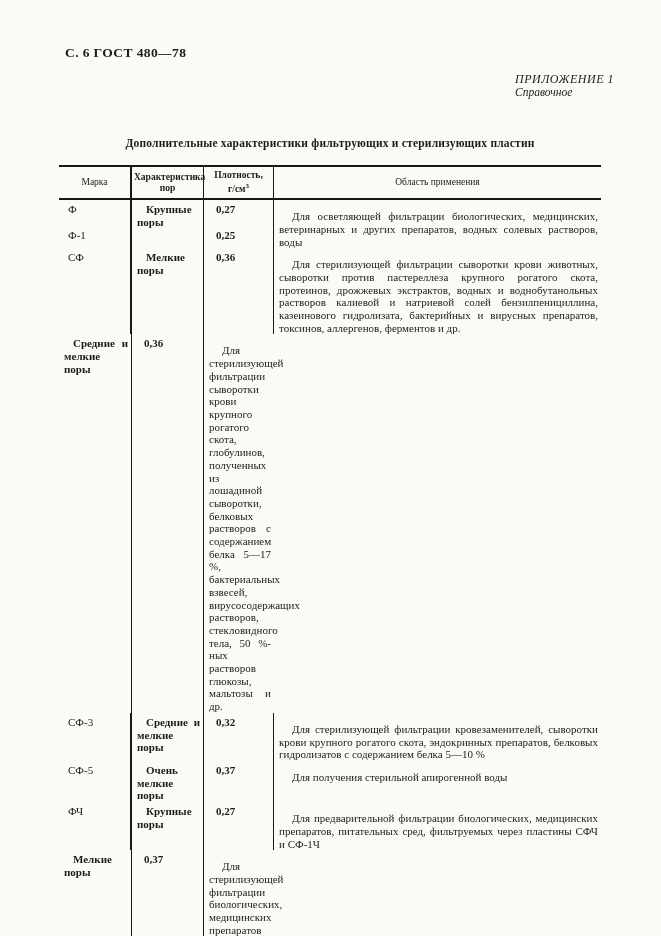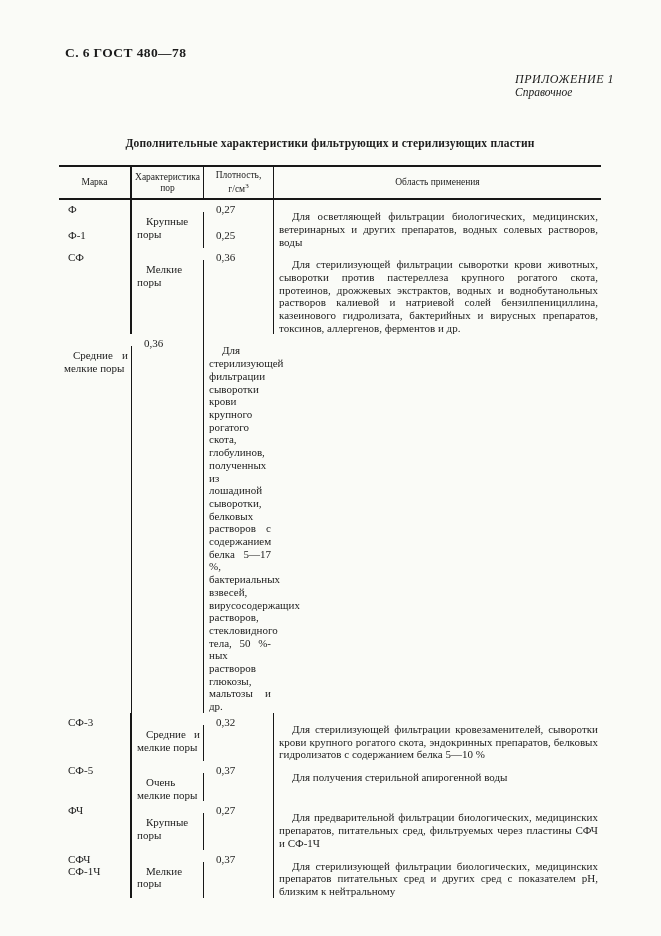--- a/index.html
+++ b/index.html
@@ -59,21 +59,21 @@
   .th {
     font-size: 9.5px;
     line-height: 11px;
     text-align: center;
     display: flex;
     flex-direction: column;
     justify-content: center;
     padding: 3px 2px;
   }
   .sep1 { border-right: 2px solid #171717; }
-  .sep2 { border-right: 1px solid #171717; }
+  .sep2 { border-right: 1px solid #171717; font-weight: bold; }
   .t-row {
     display: grid;
     grid-template-columns: 73px 72px 70px 1fr;
   }
   .r1 { min-height: 43px; }
   .r2 { min-height: 76px; }
   .r3 { min-height: 72px; }
   .r4 { min-height: 47px; }
   .r5 { min-height: 25px; }
   .r6 { min-height: 38px; }
@@ -82,21 +82,20 @@
     font-size: 11px;
     line-height: 12.7px;
   }
   .c-mark { padding: 3px 2px 0 9px; }
   .c-mark span { display: block; }
   .skip-line { margin-top: 12.7px; }
   .c-pores {
     padding: 3px 3px 0 5px;
     text-align: justify;
     text-indent: 9px;
-    margin-top: 12px;
   }
   .c-dens { padding: 3px 4px 0 12px; }
   .c-dens span { display: block; }
   .c-app {
     padding: 10px 3px 0 5px;
     text-align: justify;
     text-indent: 13px;
   }
   .footer-note {
     position: absolute;
@@ -196,24 +195,20 @@
         <span>ФЧ</span>
       </div>
       <div class="cell c-pores sep2">Крупные поры</div>
       <div class="cell c-dens sep2">
         <span>0,27</span>
       </div>
       <div class="cell c-app">Для предварительной фильтрации биологических, медицинских препаратов, питательных сред, фильтруемых через пластины СФЧ и СФ-1Ч</div>
     </div>
 
     <div class="t-row r7">
-      <div class="cell c-mark sep1">
-        <span>СФЧ</span>
-        <span>СФ-1Ч</span>
-      </div>
       <div class="cell c-pores sep2">Мелкие поры</div>
       <div class="cell c-dens sep2">
         <span>0,37</span>
       </div>
       <div class="cell c-app">Для стерилизующей фильтрации биологических, медицинских препаратов питательных сред и других сред с показателем рН, близким к нейтральному</div>
     </div>
 
   </div>
 
 

